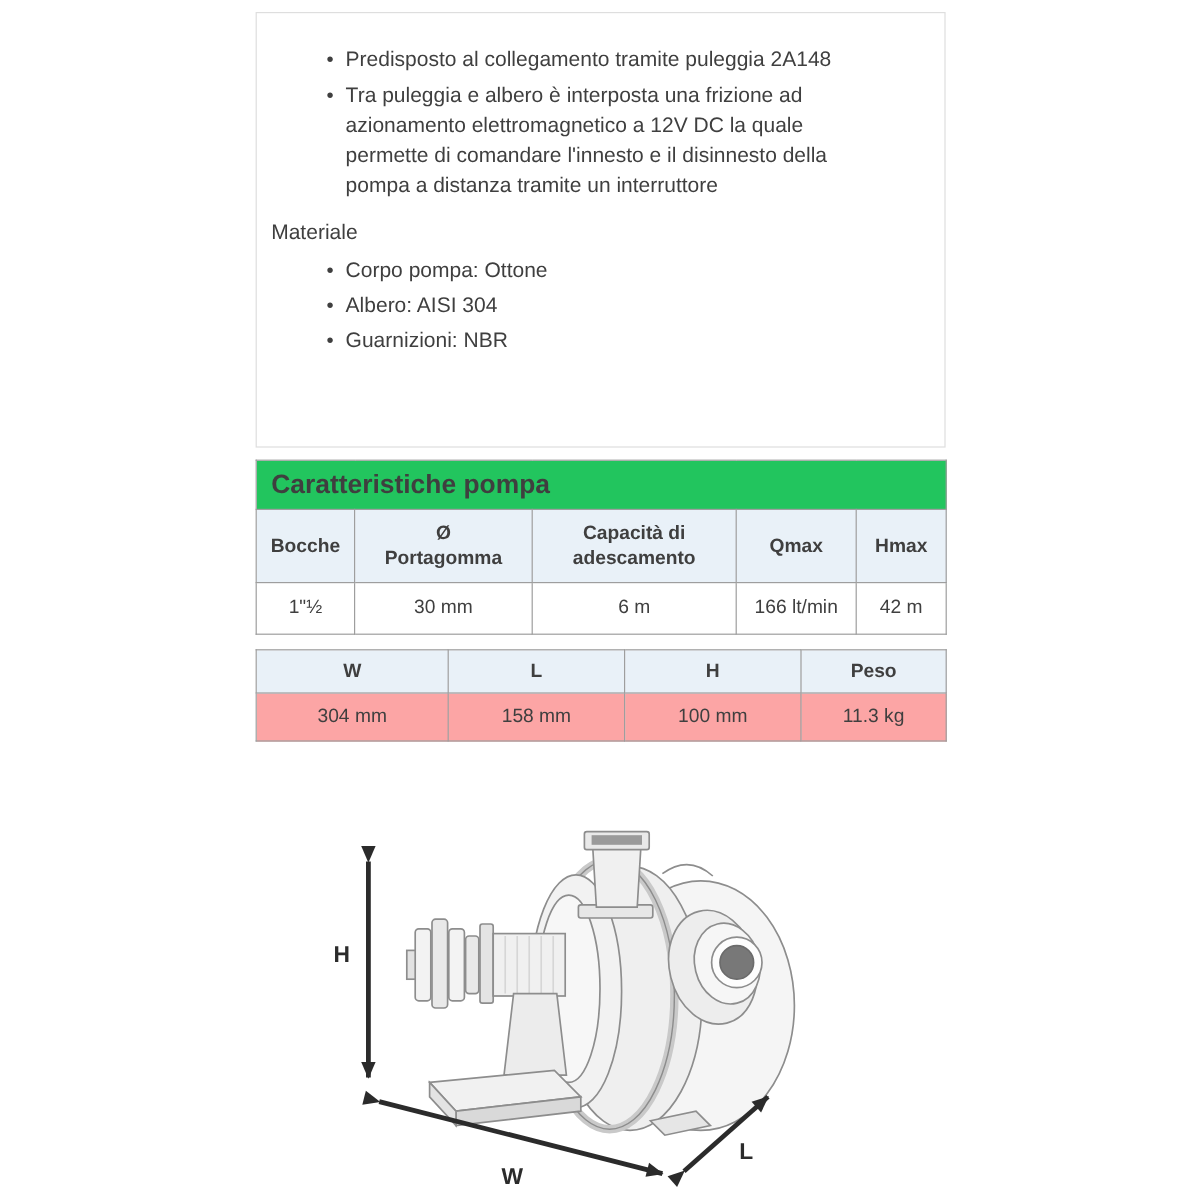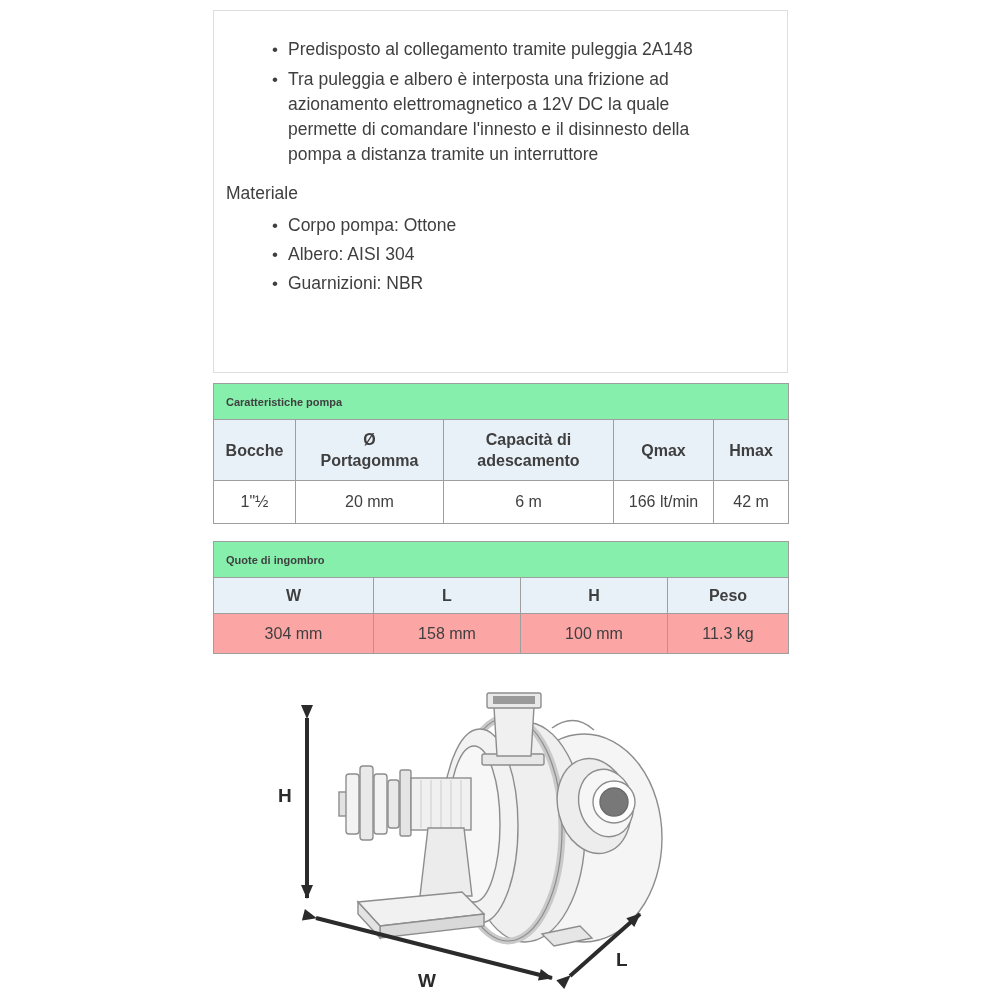--- a/index.html
+++ b/index.html
@@ -23,22 +23,22 @@
   .material-heading { font-weight: normal; font-size: 17.5px; margin: 14px 0 7px 0; }
   .panel ul.materials li { margin-bottom: 4px; }
 
   
   .spec-table {
     position: absolute; border-collapse: collapse; table-layout: fixed;
     font-size: 16px; color: #3f3f3f; width: 575px;
   }
   .spec-table th, .spec-table td { border: 1.5px solid #9e9e9e; text-align: center; vertical-align: middle; }
   .spec-table .title-cell {
-    background: #86efac; font-weight: bold; text-align: left;
-    padding: 7px 12px; font-size: 11px; height: 36px;
+    background: #22c55e; font-weight: bold; text-align: left;
+    padding: 7px 12px; font-size: 22px; height: 36px;
   }
   .spec-table th {
     background: #e9f1f8; font-weight: bold; white-space: pre-line; line-height: 21px;
   }
   #pump-table th { height: 61px; }
   #pump-table td.val { height: 43px; background: #fff; }
   #dim-table th { height: 36px; }
   #dim-table td.val { height: 40px; background: #fca5a5; }
 
   
@@ -79,39 +79,36 @@
         <th>Bocche</th>
         <th>Ø
 Portagomma</th>
         <th>Capacità di
 adescamento</th>
         <th>Qmax</th>
         <th>Hmax</th>
       </tr>
       <tr>
         <td class="val">1"½</td>
-        <td class="val">20 mm</td>
+        <td class="val">30 mm</td>
         <td class="val">6 m</td>
         <td class="val">166 lt/min</td>
         <td class="val">42 m</td>
       </tr>
     </tbody>
   </table>
 
   <table id="dim-table" class="spec-table" style="left:213px; top:541px;">
     <colgroup>
       <col style="width:160px">
         <col style="width:147px">
         <col style="width:147px">
         <col style="width:121px">
     </colgroup>
     <tbody>
-      <tr>
-        <td class="title-cell" colspan="4">Quote di ingombro</td>
-      </tr>
       <tr>
         <th>W</th>
         <th>L</th>
         <th>H</th>
         <th>Peso</th>
       </tr>
       <tr>
         <td class="val">304 mm</td>
         <td class="val">158 mm</td>
         <td class="val">100 mm</td>

